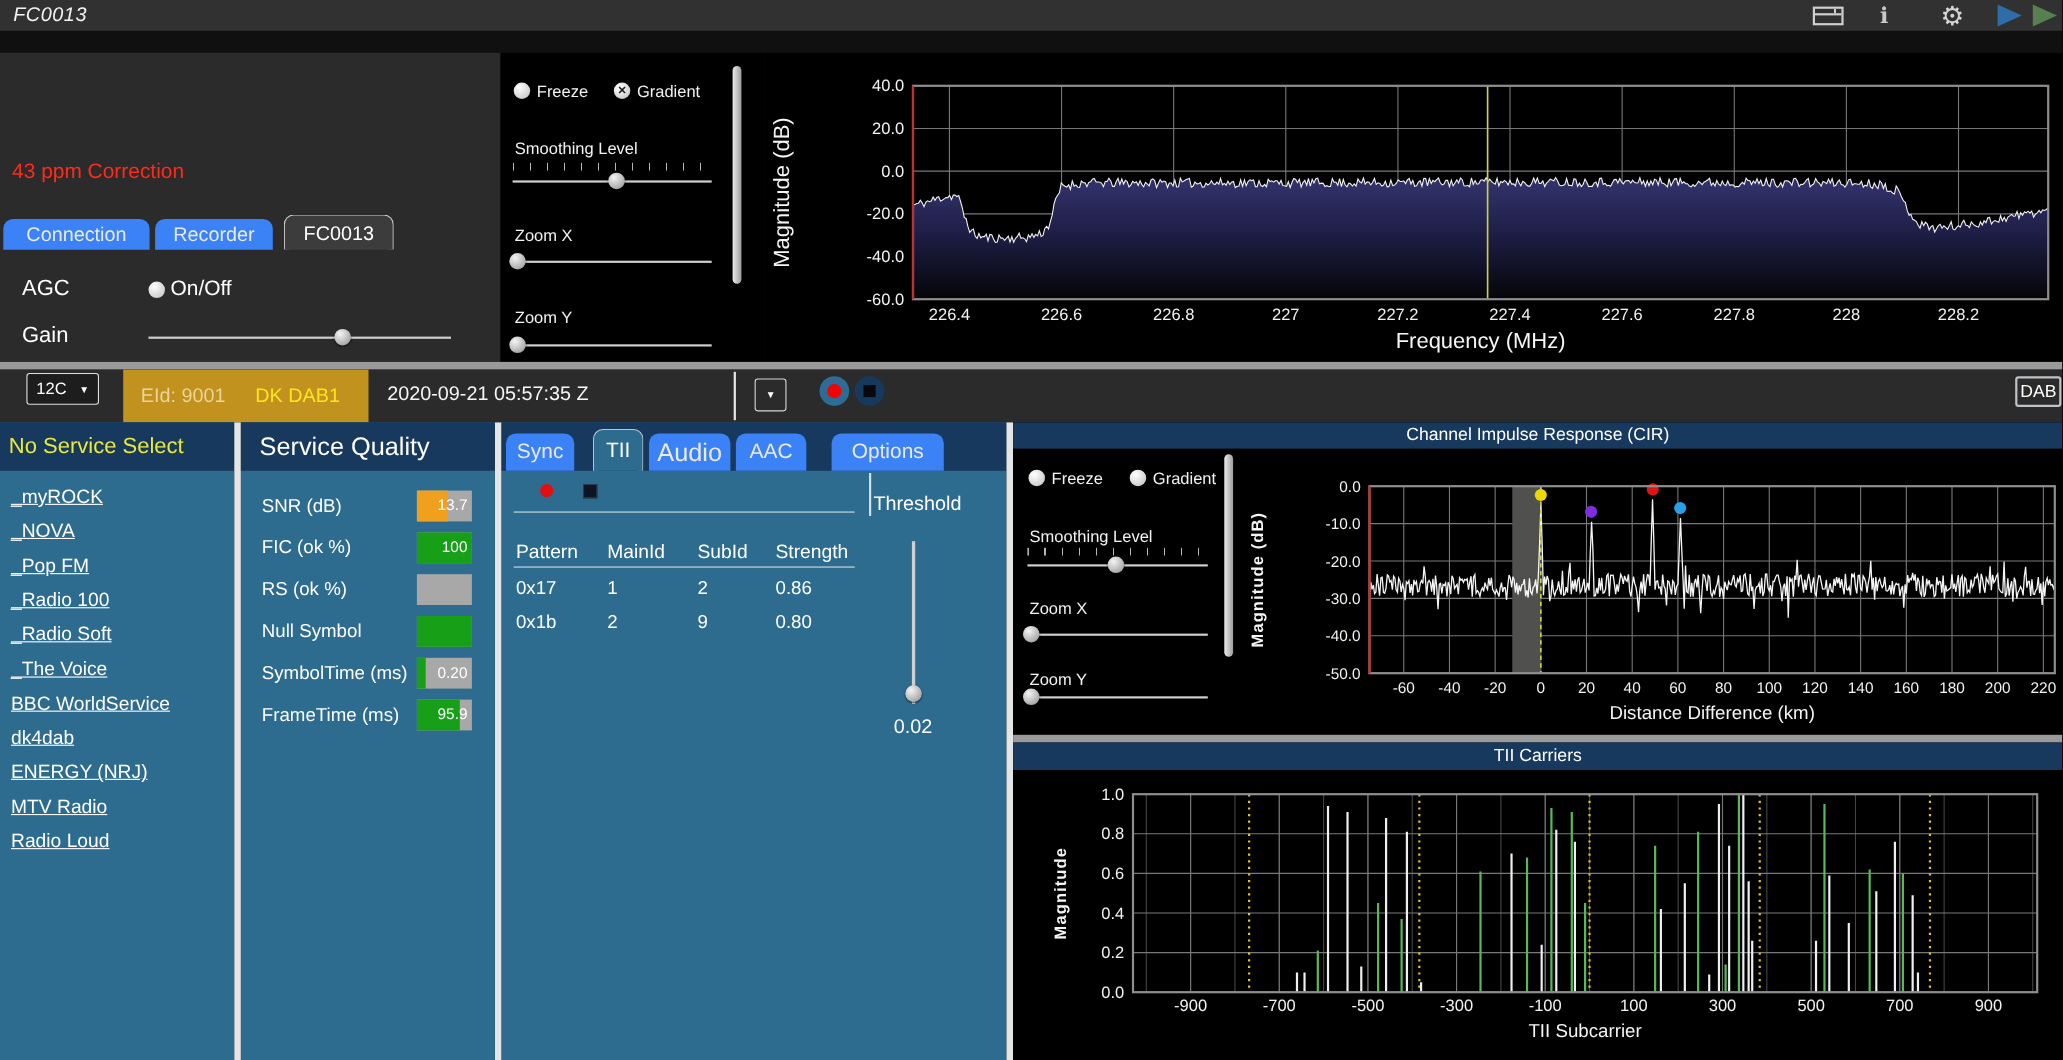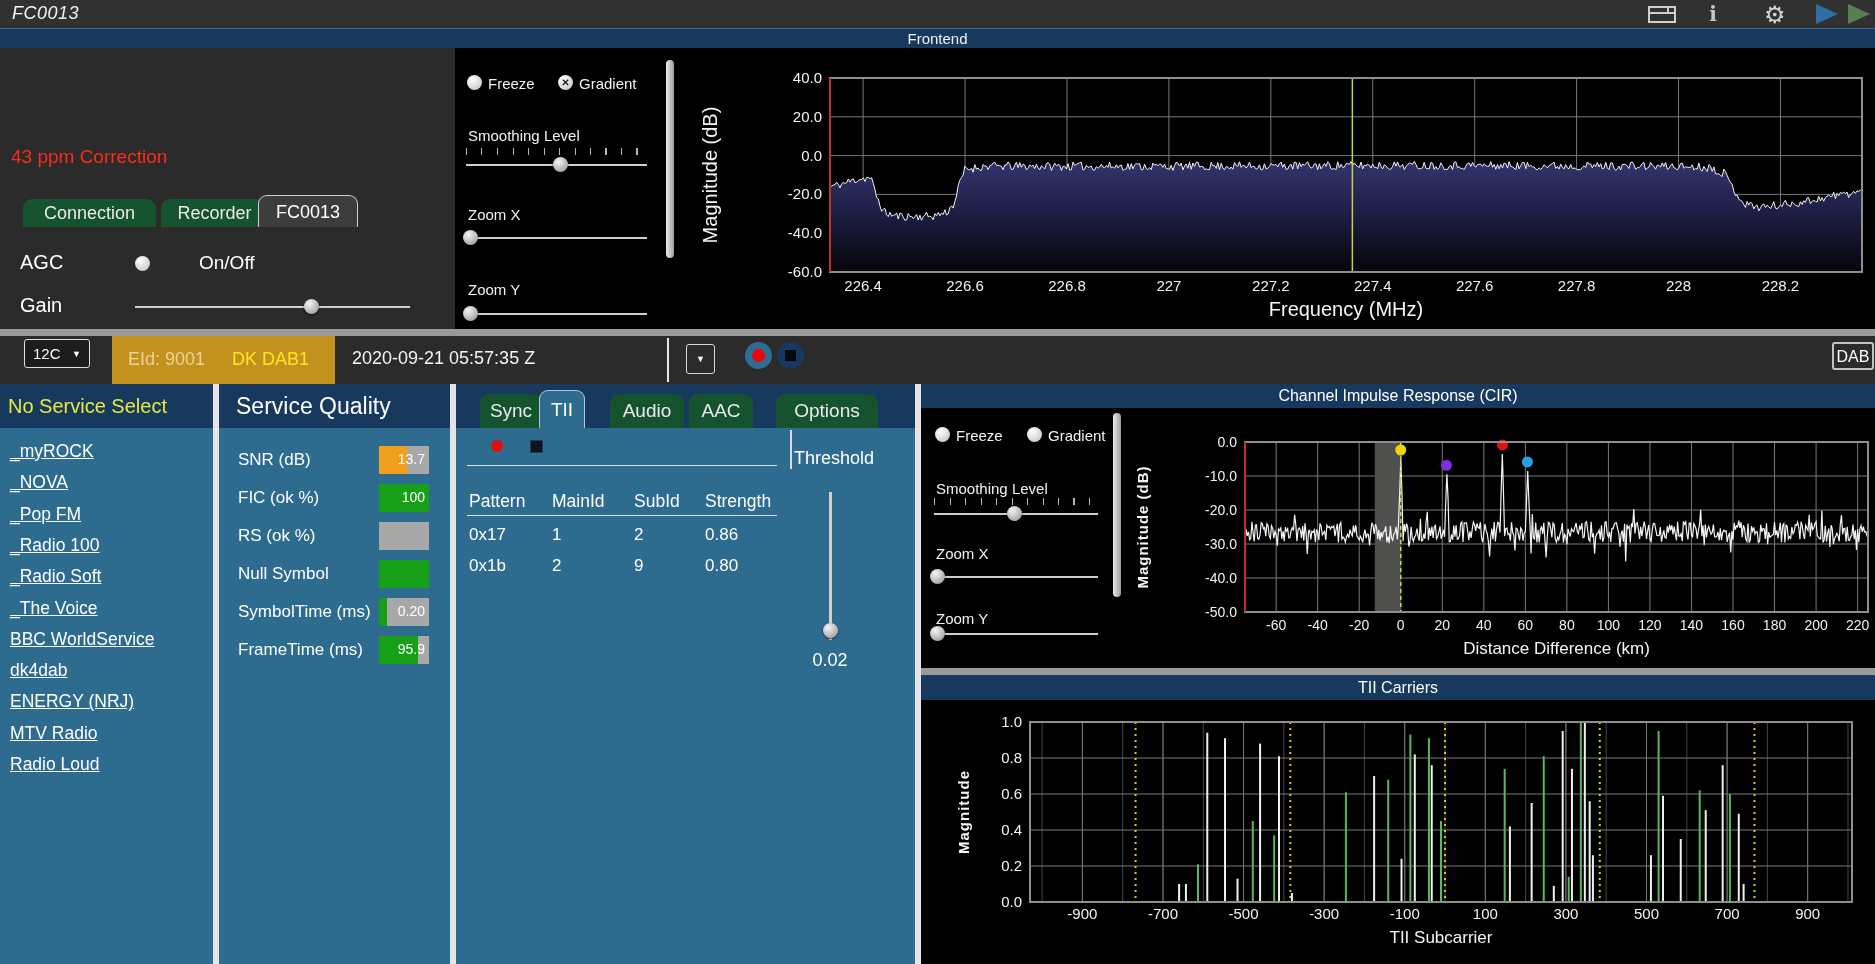--- a/index.html
+++ b/index.html
@@ -17,21 +17,21 @@
   .tri-blue{left:1816px;top:4px;border-color:transparent transparent transparent #2e6da8;}
   .tri-green{left:1848px;top:4px;border-color:transparent transparent transparent #567f52;}
   
   .navy{background:#18395e;}
   .fe-strip{left:0;top:28px;width:1875px;height:20px;border-top:1px solid #3e6694;text-align:center;font-size:15px;line-height:20px;color:#f2f2f2;}
   
   .freq-panel{left:0;top:48px;width:455px;height:281px;background:#2b2b2b;}
   .freq-text{left:10px;top:8px;font-size:46px;color:#f4f414;letter-spacing:1px;}
   .correction{left:11px;top:98px;font-size:19px;color:#ff2a1a;}
   .tab{position:absolute;border-radius:9px 9px 0 0;text-align:center;box-sizing:border-box;}
-  .tab.inactive{background:#14532d;color:#eaeaea;margin-left:20px;}
+  .tab.inactive{background:#3b82f6;color:#eaeaea;}
   .tab.active-dark{background:#3c3c3c;color:#fff;border:1px solid #cfcfcf;border-bottom:none;}
   .tab.active-blue{background:#2d6c8f;color:#fff;border:1px solid #b7c6d2;border-bottom:none;}
   .agc-label{left:20px;top:203px;font-size:20px;}
   .gain-label{left:20px;top:246px;font-size:20px;}
   .radio{position:absolute;width:15px;height:15px;border-radius:50%;background:radial-gradient(circle at 35% 30%,#ffffff,#bdbdbd);}
   .radio.x::after{content:"✕";position:absolute;left:0;top:0;width:15px;height:15px;line-height:15px;text-align:center;font-size:10px;font-weight:bold;color:#1d1d1d;}
   .opt-label{position:absolute;font-size:19px;}
   .htrack{position:absolute;height:2px;background:#cfcfcf;}
   .slider-thumb{position:absolute;width:15px;height:15px;border-radius:50%;background:radial-gradient(circle at 35% 30%,#f4f4f4,#8d8d8d);top:-7px;box-shadow:0 1px 2px rgba(0,0,0,.7);}
   .tickstrip{position:absolute;height:7px;background:repeating-linear-gradient(to right,#b5b5b5 0 1px,transparent 1px 15.5px);}
@@ -90,28 +90,27 @@
     <div class="abs title-text">FC0013</div>
     <div class="abs win-icon">
         <i></i>
       </div>
     <div class="abs info-icon">i</div>
     <div class="abs gear-icon">⚙</div>
     <div class="abs tri tri-blue"></div>
     <div class="abs tri tri-green"></div>
   </div>
 
-  <div class="abs navy fe-strip">Frontend</div>
 
   <div class="abs freq-panel">
     <div class="abs correction">43 ppm Correction</div>
     <div id="top-tabs"></div>
     <div class="abs agc-label">AGC</div>
     <div class="abs radio" style="left:135px;top:208px;"></div>
-    <div class="opt-label" style="left:155px;top:204px;margin-left:44px;">On/Off</div>
+    <div class="opt-label" style="left:155px;top:204px;">On/Off</div>
     <div class="abs gain-label">Gain</div>
     <div class="htrack" style="left:135px;top:258px;width:275px;">
       <div class="slider-thumb" style="left: calc(64% - 7px);"></div>
     </div>
   <div class="tab inactive" style="left: 3px; width: 133px; top: 151px; height: 28px; line-height: 28px; font-size: 18px;">Connection</div>
       <div class="tab inactive" style="left: 141px; width: 107px; top: 151px; height: 28px; line-height: 28px; font-size: 18px;">Recorder</div>
       <div class="tab active-dark" style="left: 258px; width: 100px; top: 147px; height: 32px; line-height: 32px; font-size: 18px;">FC0013</div>
     </div>
 
   <div class="abs black-panel" style="left:455px;top:48px;width:240px;height:281px;">
@@ -285,21 +284,21 @@
         <div class="tcell" style="left: 96px; top: 141px;">1</div>
         <div class="tcell" style="left: 178px; top: 141px;">2</div>
         <div class="tcell" style="left: 249px; top: 141px;">0.86</div>
         <div class="tcell" style="left: 13px; top: 172px;">0x1b</div>
         <div class="tcell" style="left: 96px; top: 172px;">2</div>
         <div class="tcell" style="left: 178px; top: 172px;">9</div>
         <div class="tcell" style="left: 249px; top: 172px;">0.80</div>
       </div>
   <div class="tab inactive" style="left: 4px; width: 62px; top: 10px; height: 34px; line-height: 34px; font-size: 19px;">Sync</div>
       <div class="tab active-blue" style="left: 83px; width: 46px; top: 6px; height: 38px; line-height: 38px; font-size: 19px;">TII</div>
-      <div class="tab inactive" style="left: 134px; width: 74px; top: 10px; height: 34px; line-height: 34px; font-size: 19px;">Audio</div>
+      <div class="tab inactive" style="left: 134px; width: 74px; top: 10px; height: 34px; line-height: 34px; font-size: 23px;">Audio</div>
       <div class="tab inactive" style="left: 213px; width: 64px; top: 10px; height: 34px; line-height: 34px; font-size: 19px;">AAC</div>
       <div class="tab inactive" style="left: 300px; width: 102px; top: 10px; height: 34px; line-height: 34px; font-size: 19px;">Options</div>
     </div>
   <div class="abs vsplit" style="left:915px;top:384px;width:6px;height:580px;"></div>
 
   <div class="abs right-bg"></div>
   <div class="abs navy cir-header">Channel Impulse Response (CIR)</div>
 
   <div class="abs black-panel" style="left:921px;top:408px;width:211px;height:260px;">
     <div class="radio" id="cir-freeze" style="left:14px;top:19px;"></div>

